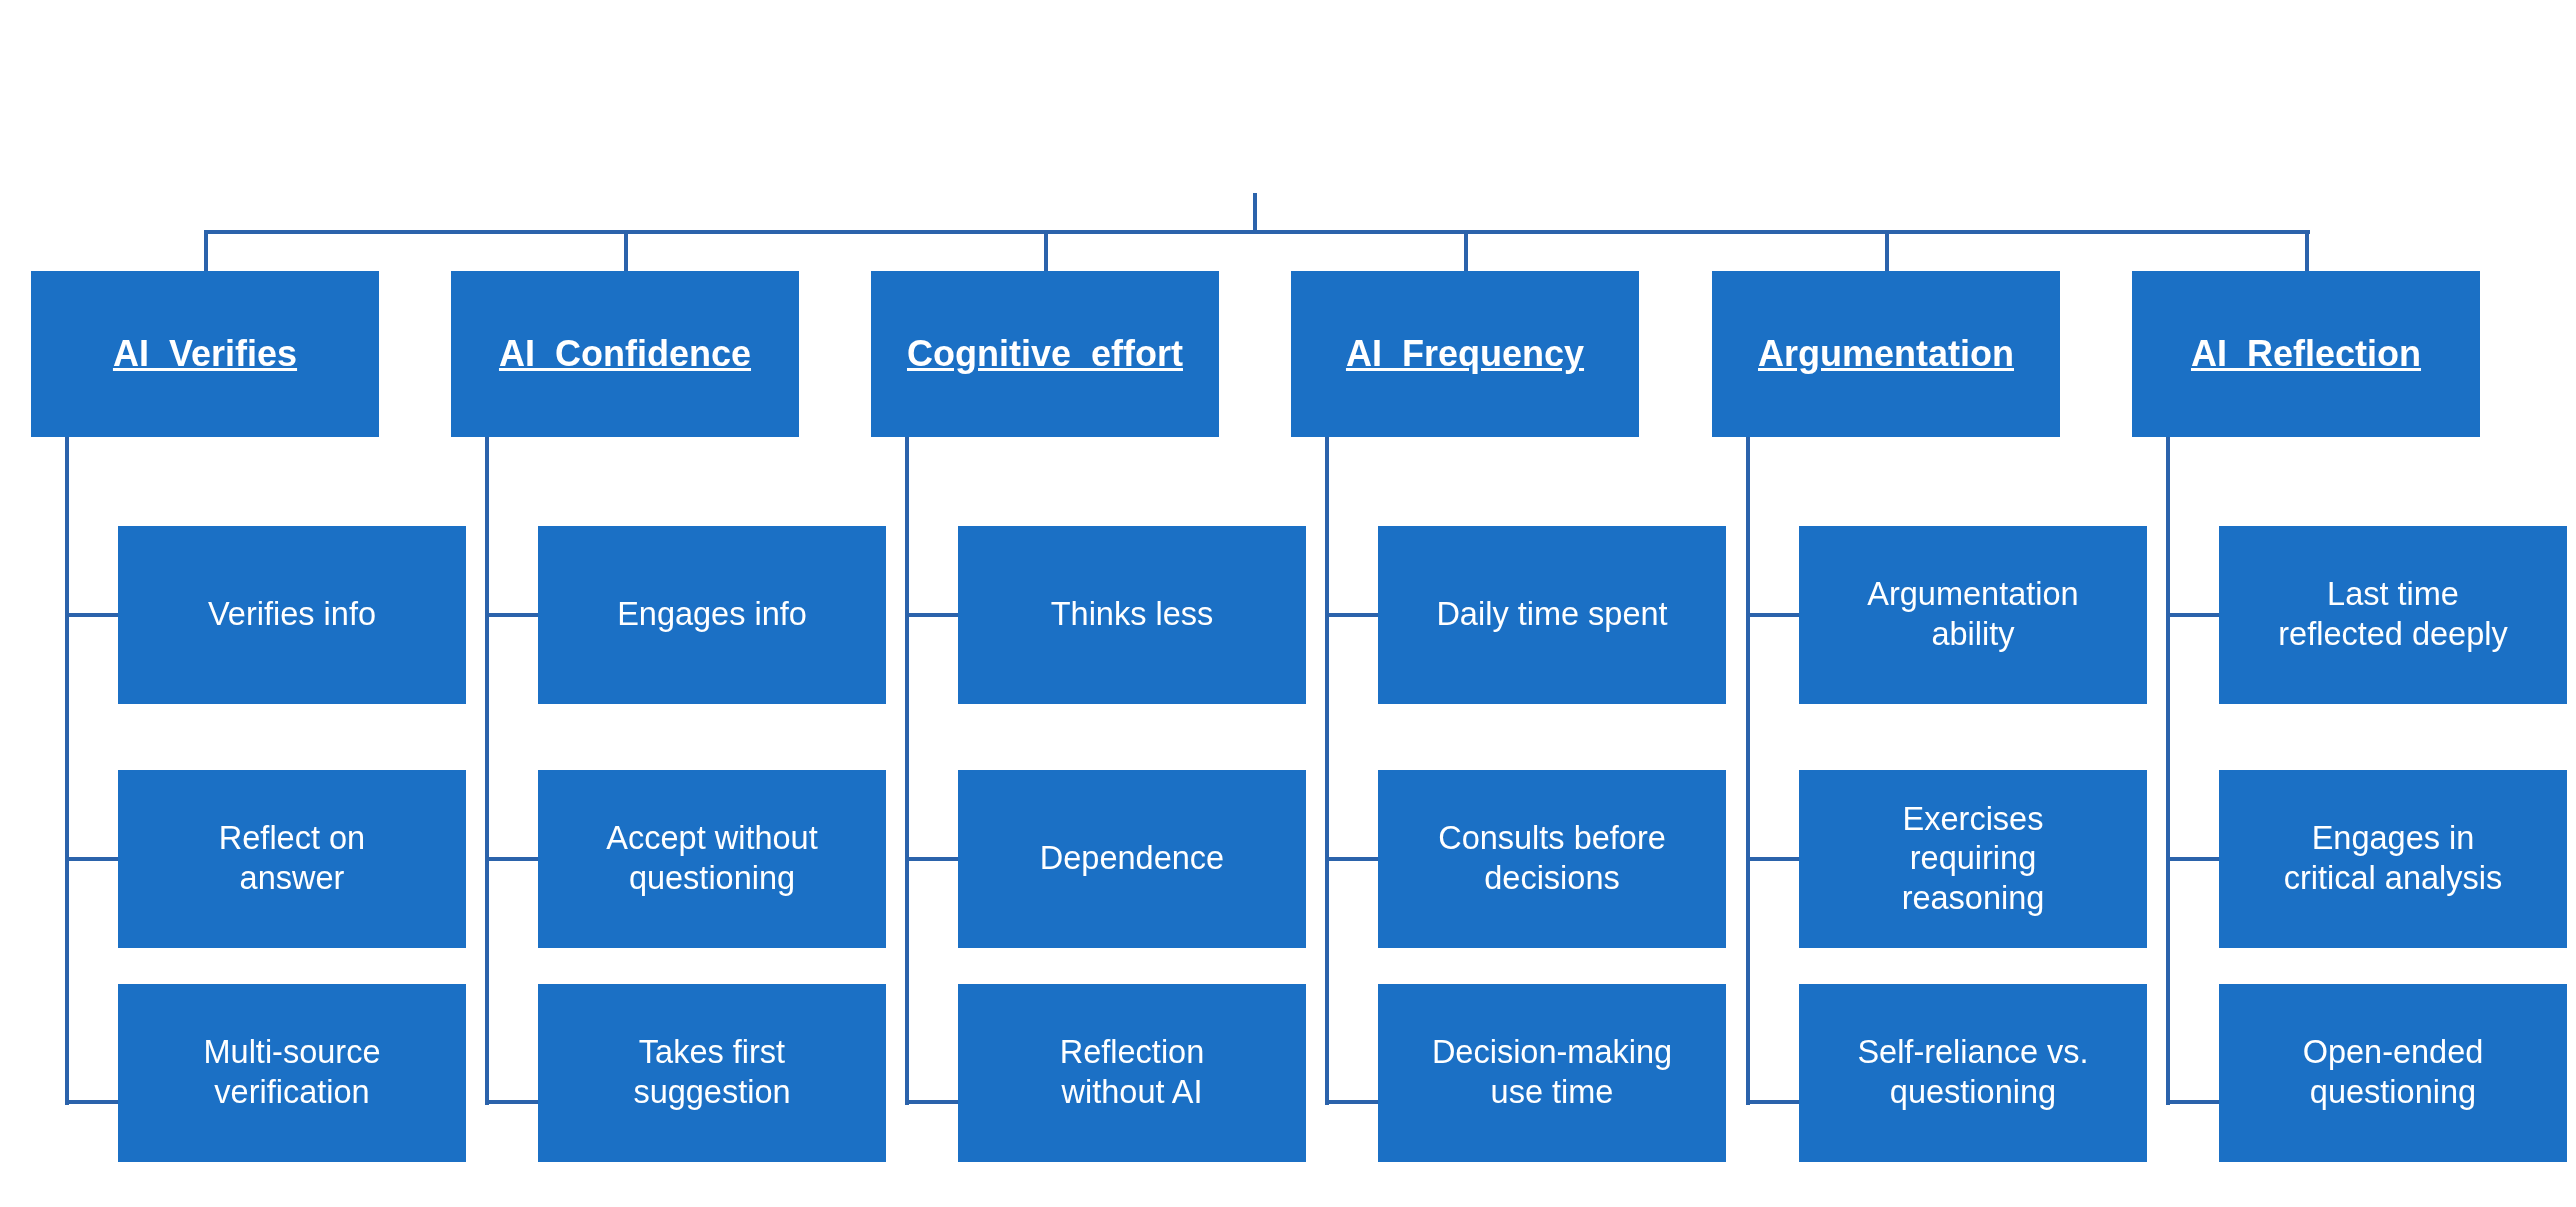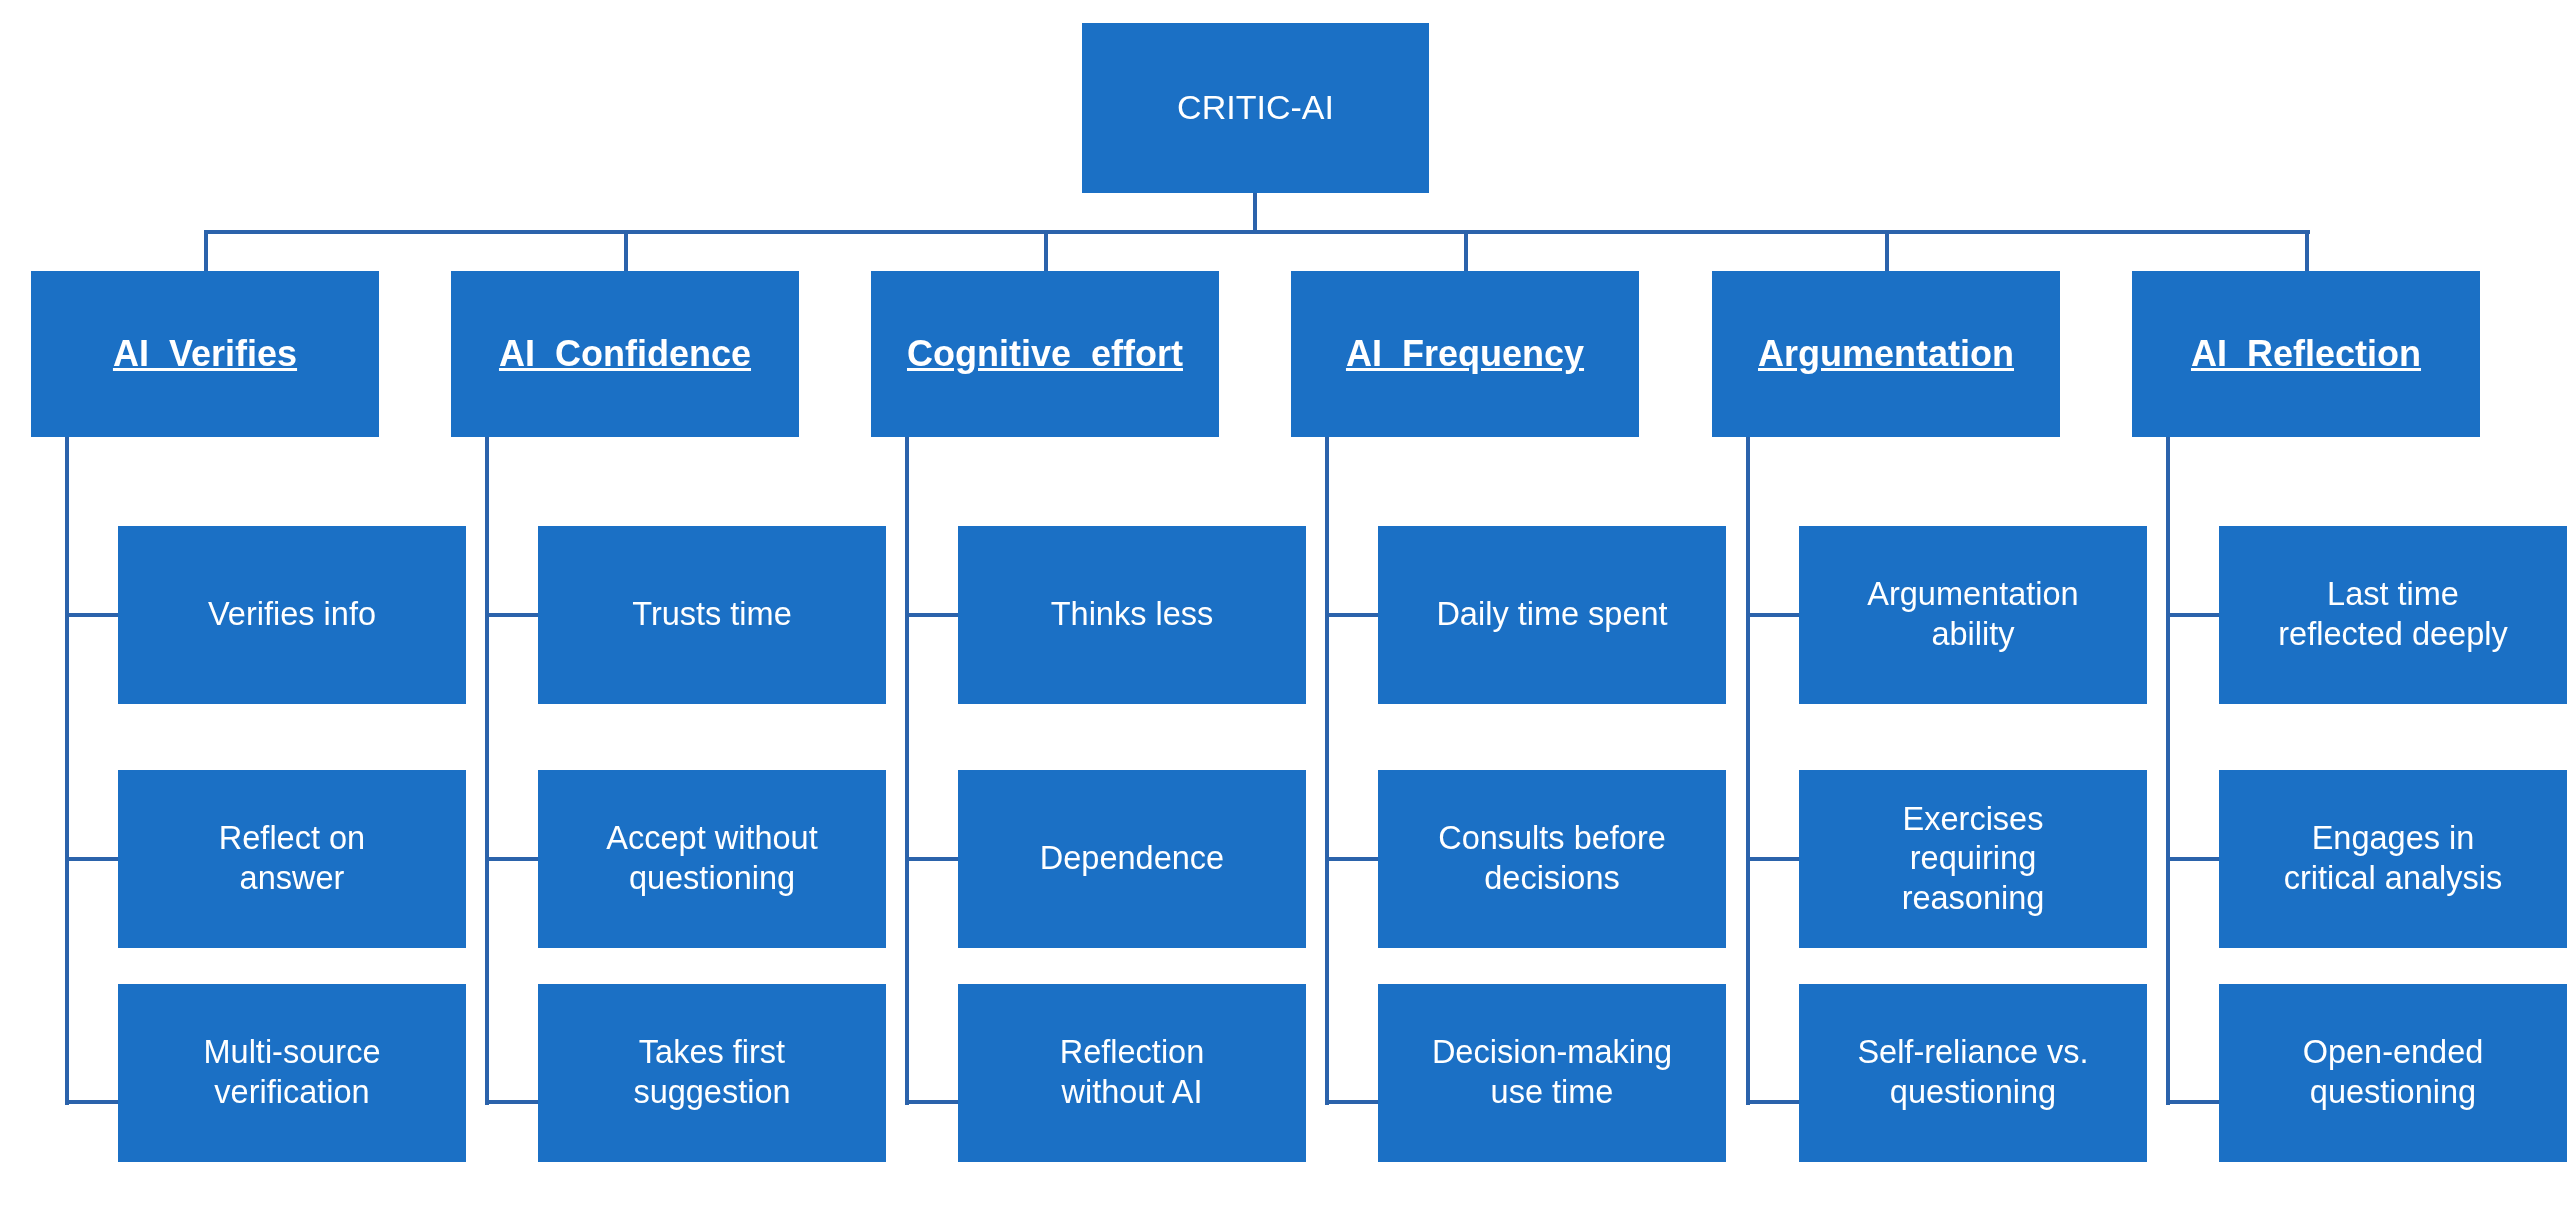--- a/index.html
+++ b/index.html
@@ -57,21 +57,20 @@
   .child  { left: calc(var(--x) + 87px); width: 348px; height: 178px; font-size: 32.5px; }
   .child.c1 { top: 526px; }
   .child.c2 { top: 770px; }
   .child.c3 { top: 984px; }
 </style>
 </head>
 <body>
 
 <div id="canvas">
 
-  <div class="box root-box">CRITIC-AI</div>
   <div class="conn root-stub"></div>
   <div class="conn rail"></div>
 
   <div class="column" style="--x:31px">
     <div class="vstub"></div>
     <div class="box header">AI_Verifies</div>
     <div class="trunk"></div>
     <div class="hstub r1"></div>
     <div class="hstub r2"></div>
     <div class="hstub r3"></div>
@@ -82,21 +81,21 @@
 verification</div>
   </div>
 
   <div class="column" style="--x:451px">
     <div class="vstub"></div>
     <div class="box header">AI_Confidence</div>
     <div class="trunk"></div>
     <div class="hstub r1"></div>
     <div class="hstub r2"></div>
     <div class="hstub r3"></div>
-    <div class="box child c1">Trusts time</div>
+    <div class="box child c1">Engages info</div>
     <div class="box child c2">Accept without
 questioning</div>
     <div class="box child c3">Takes first
 suggestion</div>
   </div>
 
   <div class="column" style="--x:871px">
     <div class="vstub"></div>
     <div class="box header">Cognitive_effort</div>
     <div class="trunk"></div>

